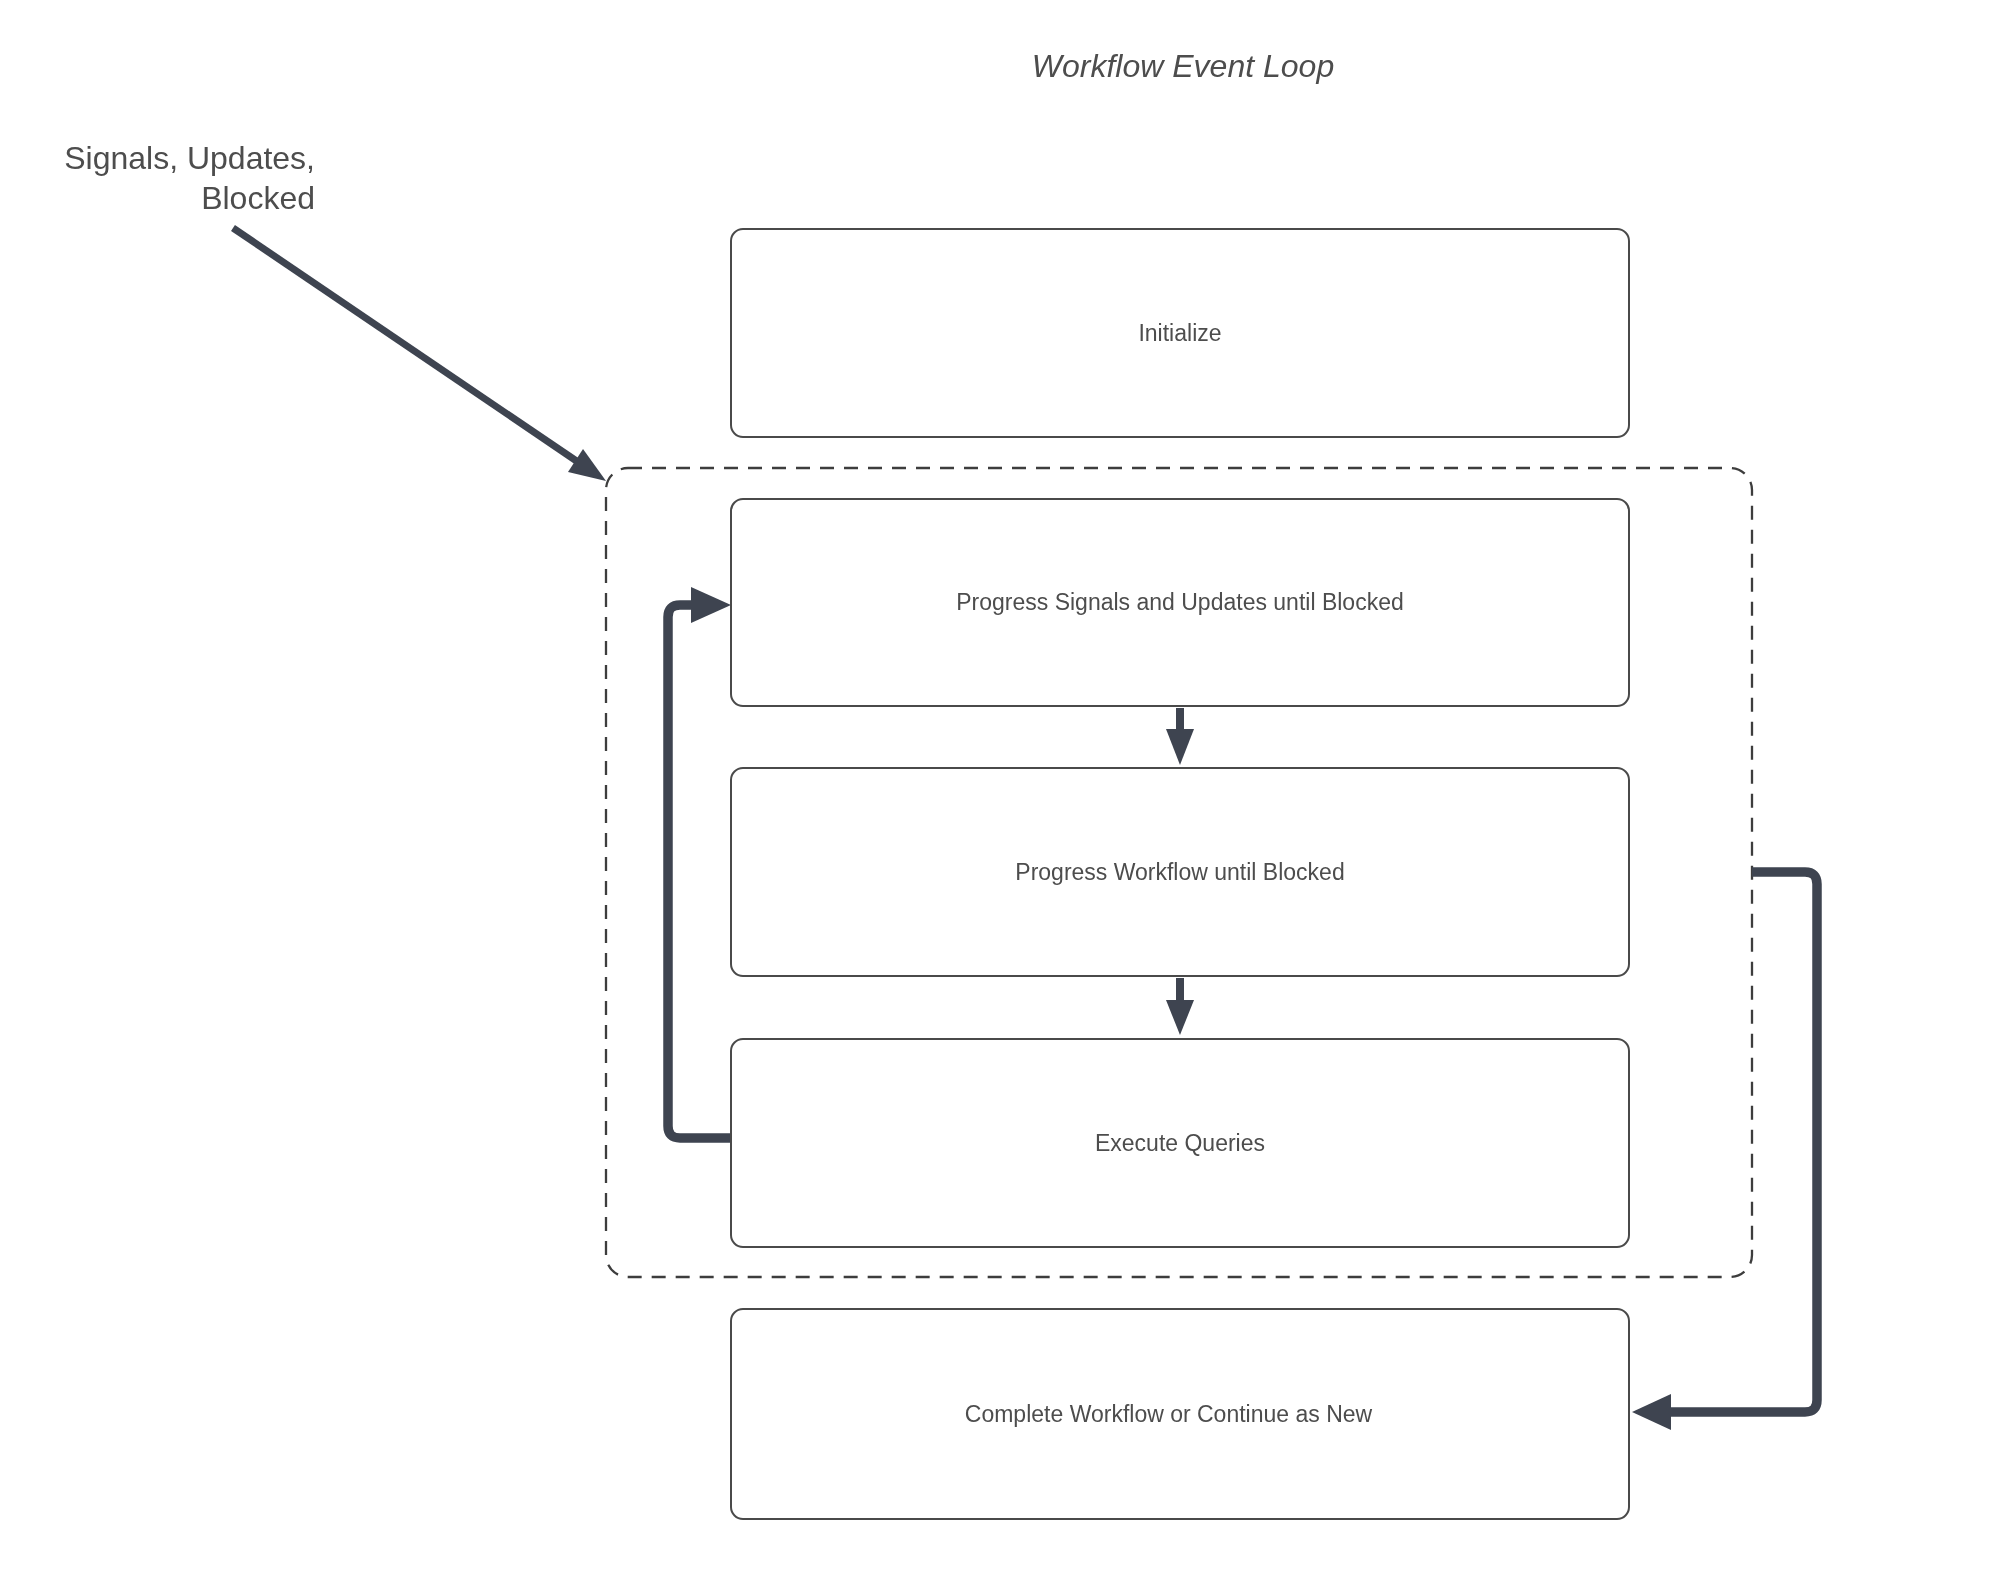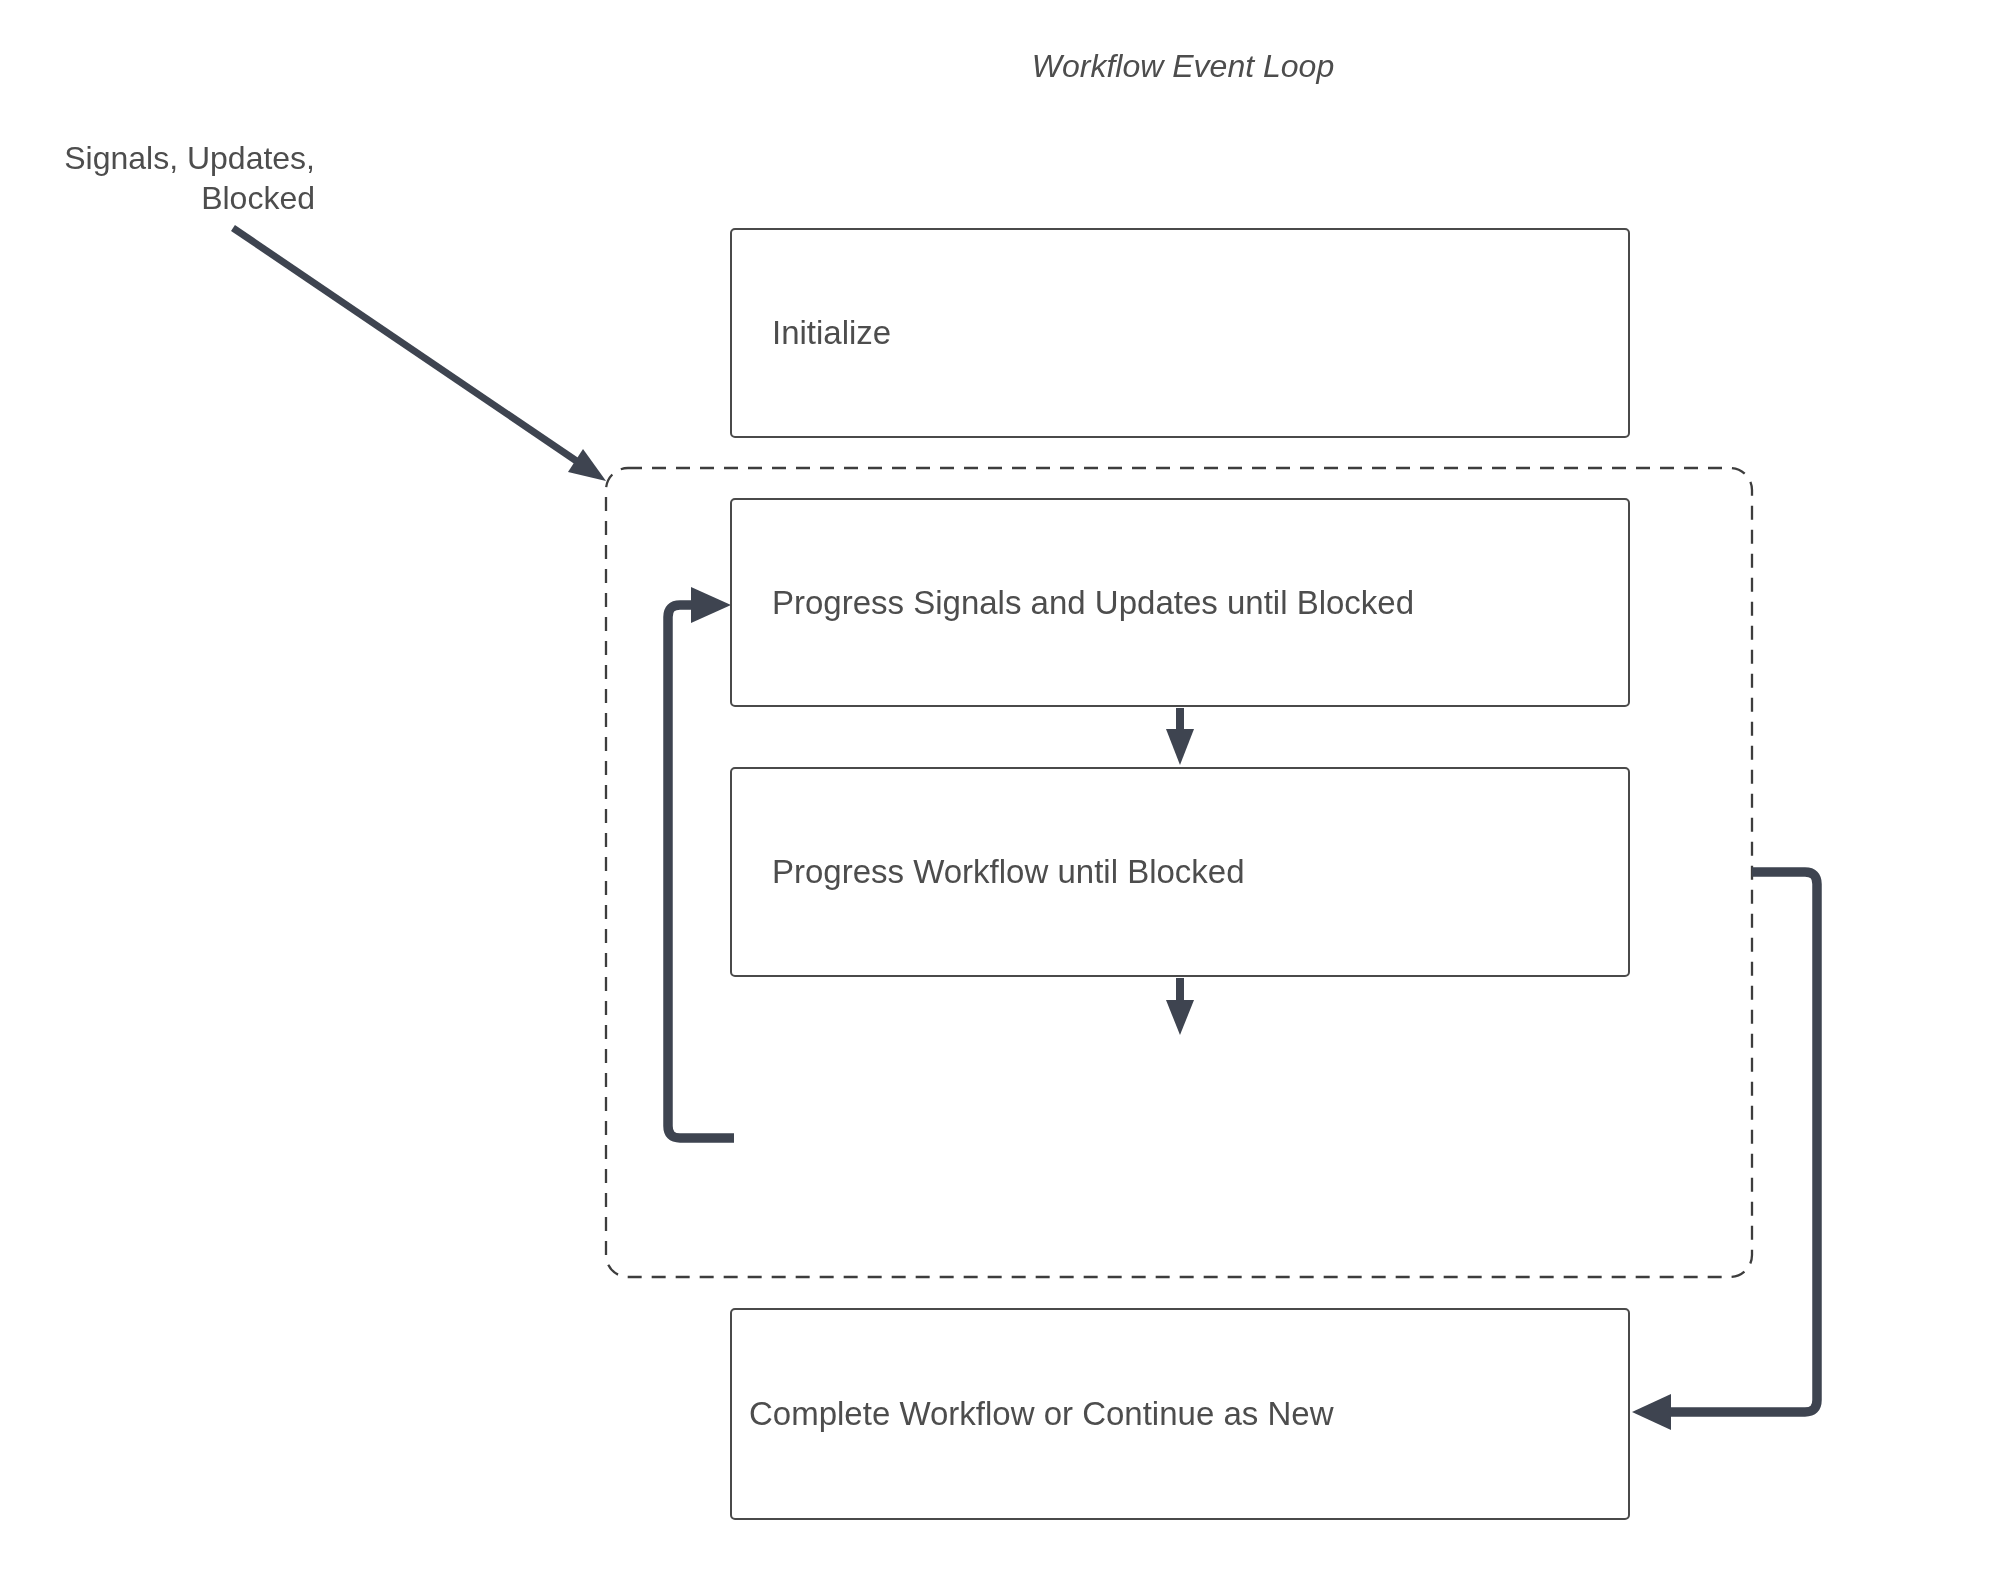--- a/index.html
+++ b/index.html
@@ -61,25 +61,26 @@
     font-size: 32px;
     line-height: 40px;
     color: var(--text);
   }
   .node {
     position: absolute;
     left: 730px;
     width: 900px;
     background: var(--node-fill);
     border: 2px solid var(--node-border);
-    border-radius: 5px;
+    border-radius: 13px;
     display: flex;
     align-items: center;
+    justify-content: center;
     text-align: center;
-    font-size: 33px;
+    font-size: 23px;
     color: var(--text);
     padding: 0 40px;
   }
   .node-initialize        { top: 228px;  height: 210px; }
   .node-progress-signals  { top: 498px;  height: 209px; }
   .node-progress-workflow { top: 767px;  height: 210px; }
   .node-execute-queries   { top: 1038px; height: 210px; }
   .node-complete          { top: 1308px; height: 212px; padding-left: 17px; }
 </style>
 </head>
@@ -129,18 +130,21 @@
   </div>
 
   <div class="node node-progress-workflow">
     <span>Progress Workflow until Blocked</span>
   </div>
 
   <div class="node node-progress-signals">
     <span>Progress Signals and Updates until Blocked</span>
   </div>
 
+  <div class="node node-execute-queries">
+    <span>Execute Queries</span>
+  </div>
 
   <div class="node node-complete">
     <span>Complete Workflow or Continue as New</span>
   </div>
 
 </div>
 
 </body></html>

